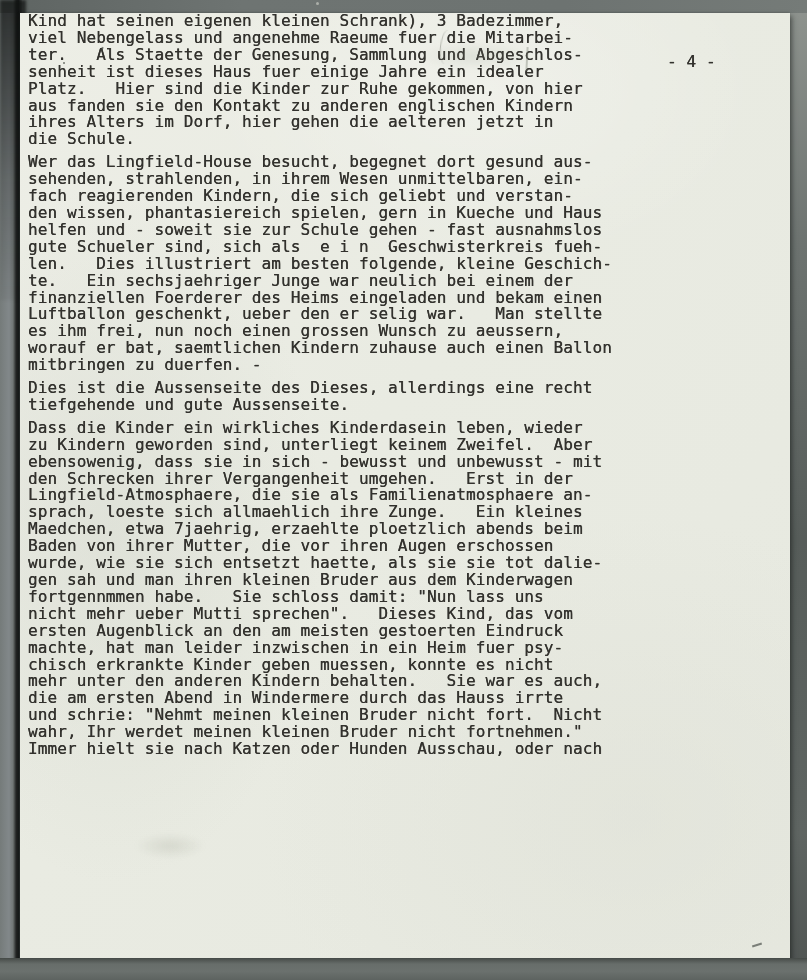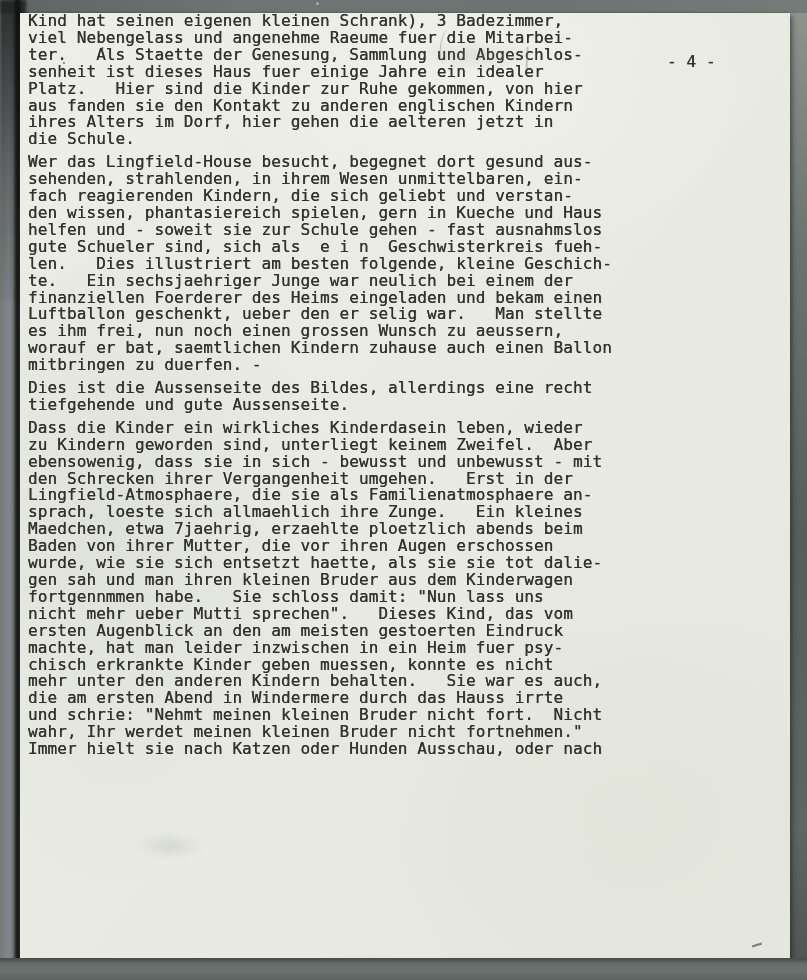--- a/index.html
+++ b/index.html
@@ -102,21 +102,21 @@
 den wissen, phantasiereich spielen, gern in Kueche und Haus
 helfen und - soweit sie zur Schule gehen - fast ausnahmslos
 gute Schueler sind, sich als  e i n  Geschwisterkreis fueh-
 len.   Dies illustriert am besten folgende, kleine Geschich-
 te.   Ein sechsjaehriger Junge war neulich bei einem der
 finanziellen Foerderer des Heims eingeladen und bekam einen
 Luftballon geschenkt, ueber den er selig war.   Man stellte
 es ihm frei, nun noch einen grossen Wunsch zu aeussern,
 worauf er bat, saemtlichen Kindern zuhause auch einen Ballon
 mitbringen zu duerfen. -</div>
-      <div class="typewritten para" style="position:static">Dies ist die Aussenseite des Bildes, allerdings eine recht
+      <div class="typewritten para" style="position:static">Dies ist die Aussenseite des Dieses, allerdings eine recht
 tiefgehende und gute Aussenseite.</div>
       <div class="typewritten para" style="position:static">Dass die Kinder ein wirkliches Kinderdasein leben, wieder
 zu Kindern geworden sind, unterliegt keinem Zweifel.  Aber
 ebensowenig, dass sie in sich - bewusst und unbewusst - mit
 den Schrecken ihrer Vergangenheit umgehen.   Erst in der
 Lingfield-Atmosphaere, die sie als Familienatmosphaere an-
 sprach, loeste sich allmaehlich ihre Zunge.   Ein kleines
 Maedchen, etwa 7jaehrig, erzaehlte ploetzlich abends beim
 Baden von ihrer Mutter, die vor ihren Augen erschossen
 wurde, wie sie sich entsetzt haette, als sie sie tot dalie-

